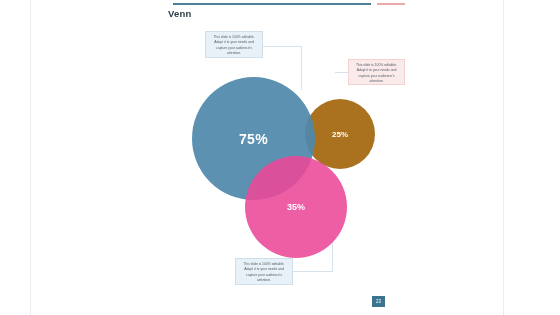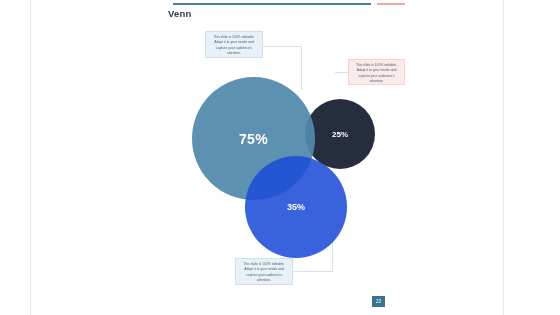--- a/index.html
+++ b/index.html
@@ -97,32 +97,32 @@
     opacity: 0.93;
     z-index: 3;
   }
   #circle-primary .venn-label { font-size: 14px; letter-spacing: 0.3px; }
 
   #circle-secondary {
     left: 275px;
     top: 99px;
     width: 70px;
     height: 70px;
-    background: #0f172a;
+    background: #a16207;
     opacity: 0.90;
     z-index: 2;
   }
   #circle-secondary .venn-label { font-size: 8px; }
 
   #circle-tertiary {
     left: 215px;
     top: 156px;
     width: 102px;
     height: 102px;
-    background: #1d4ed8;
+    background: #ec4899;
     opacity: 0.88;
     z-index: 4;
   }
   #circle-tertiary .venn-label { font-size: 9px; color: #ffffff; }
 
   
   .callout {
     position: absolute;
     box-sizing: border-box;
     padding: 3px 4px;

